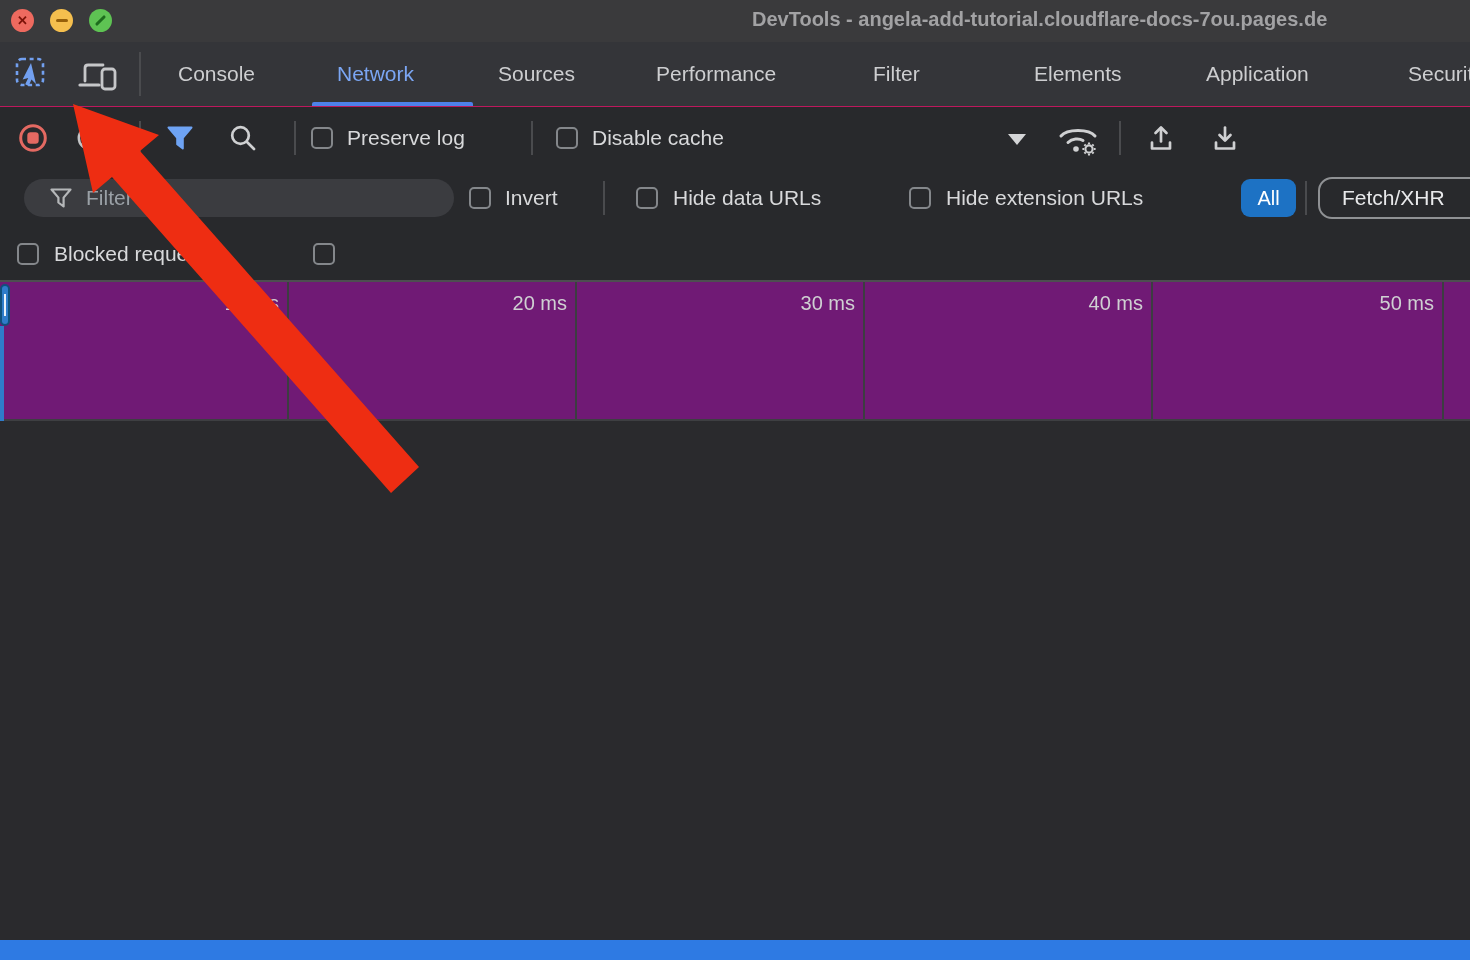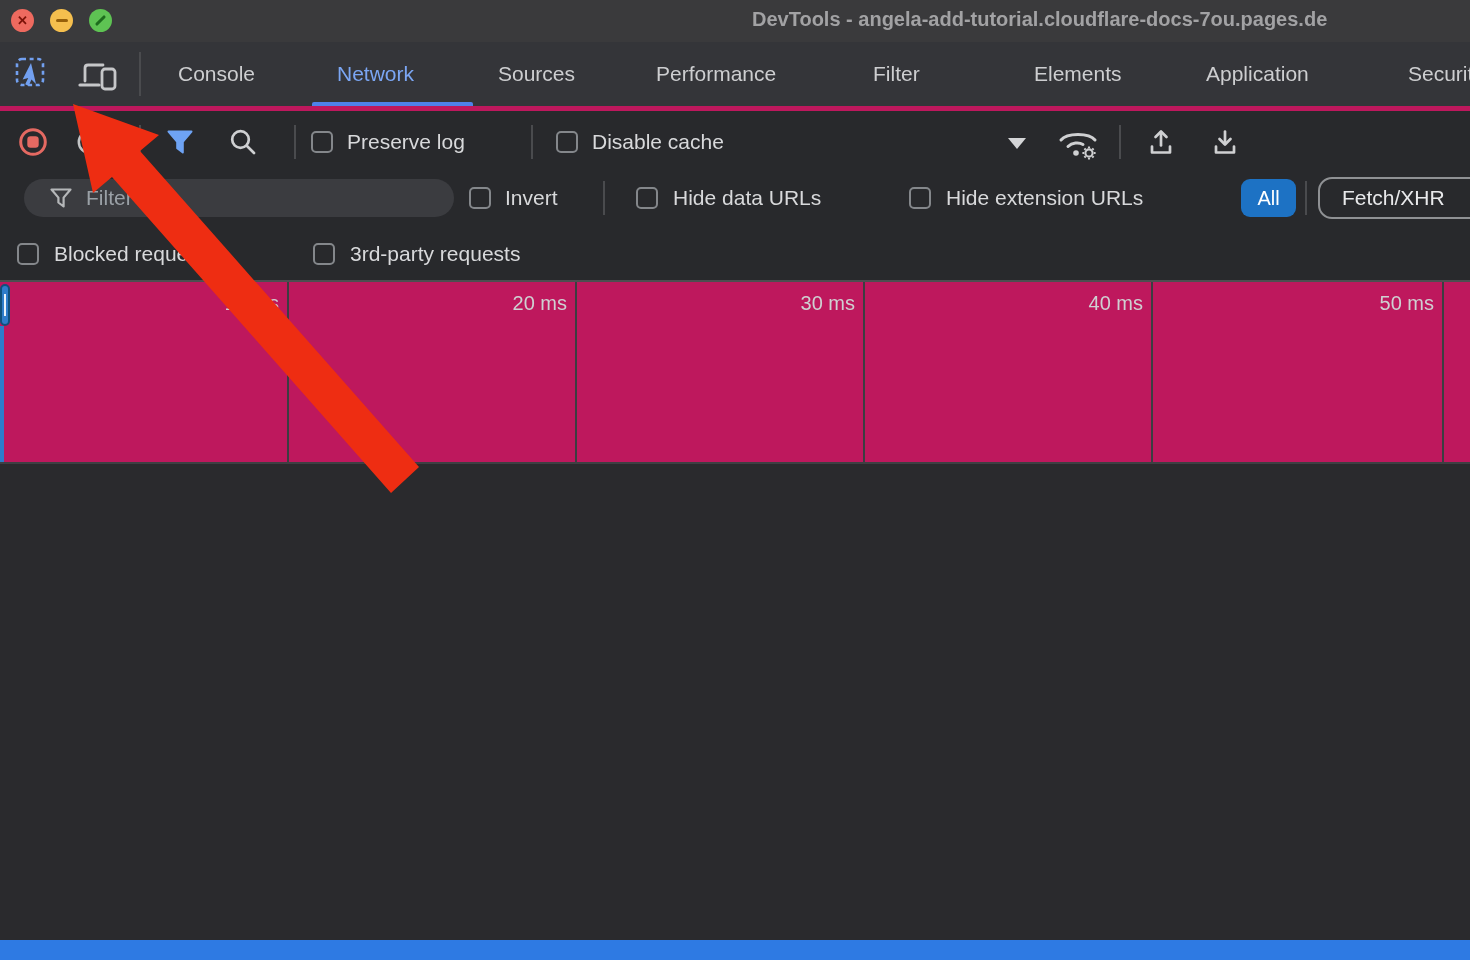--- a/index.html
+++ b/index.html
@@ -31,21 +31,21 @@
   #ico-device { left:76px; top:16px; }
   .vdiv { position:absolute; width:2px; background:#4a4b4e; }
   #tdiv1 { left:139px; top:10px; height:44px; }
   .tab { position:absolute; top:0; height:64px; display:flex; align-items:center; font-size:21px; color:#cdced0; white-space:nowrap; cursor:default; }
   .tab.active { color:#7ba6f3; }
   #tab-0 { left:178px; } #tab-1 { left:337px; } #tab-2 { left:498px; } #tab-3 { left:656px; }
   #tab-4 { left:873px; } #tab-5 { left:1034px; } #tab-6 { left:1206px; } #tab-7 { left:1408px; }
   .tab-underline { position:absolute; left:312px; bottom:0; width:161px; height:4px; background:#4e82ea; border-radius:2px 2px 0 0; }
 
   
-  .nettoolbar { position:relative; height:62px; background:#28292c; border-top:5px solid #be185d; }
+  .nettoolbar { position:relative; height:62px; background:#28292c; border-top:1px solid #be185d; }
   .nettoolbar .vdiv { top:14px; height:34px; }
   .abs { position:absolute; }
   .row-label { position:absolute; top:0; height:62px; display:flex; align-items:center; font-size:21px; color:#d8d9db; white-space:nowrap; }
   .cb { position:absolute; width:22px; height:22px; border:2px solid #84878b; border-radius:5px; background:transparent; }
   #btn-record { left:18px; top:16px; } #btn-clear { left:76px; top:17px; }
   #ndiv1 { left:139px; } #ico-funnel { left:167px; top:19px; } #ico-search { left:228px; top:16px; }
   #ndiv2 { left:294px; } #cb-preserve { left:311px; top:20px; } #lbl-preserve { left:347px; }
   #ndiv3 { left:531px; } #cb-cache { left:556px; top:20px; } #lbl-cache { left:592px; }
   #lbl-throttle { left:797px; }
   .caret { position:absolute; left:1008px; top:27px; width:0; height:0; border-left:9px solid transparent; border-right:9px solid transparent; border-top:11px solid #d4d5d7; }
@@ -68,21 +68,21 @@
   #fdiv2 { left:1305px; }
   .chip-fetch { position:absolute; left:1318px; top:9px; width:172px; height:42px; border:2px solid #8f9194; border-radius:14px; color:#e8e9eb; font-size:21px; display:flex; align-items:center; padding-left:22px; }
 
   
   .filterrow2 { position:relative; height:52px; background:#28292c; }
   .filterrow2 .row-label { height:52px; }
   #cb-blocked { left:17px; top:15px; } #lbl-blocked { left:54px; }
   #cb-third { left:313px; top:15px; } #lbl-third { left:350px; }
 
   
-  .overview { position:relative; height:184px; background:#be185d; border-top:2px solid #4d4e50; border-bottom:2px solid #3e3f42; }
+  .overview { position:relative; height:141px; background:#701a75; border-top:2px solid #4d4e50; border-bottom:2px solid #3e3f42; }
   .gridline { position:absolute; top:0; width:2px; height:100%; background:#3c3d41; }
   #gl-0 { left:287px; } #gl-1 { left:575px; } #gl-2 { left:863px; } #gl-3 { left:1151px; } #gl-4 { left:1442px; }
   .tick { position:absolute; top:10px; width:120px; text-align:right; font-size:20px; color:#cfd0d2; }
   #tk-0 { left:159px; } #tk-1 { left:447px; } #tk-2 { left:735px; } #tk-3 { left:1023px;text-align:right; } #tk-4 { left:1314px; }
   .ov-handle { position:absolute; left:0; top:2px; width:10px; height:42px; background:#2f7cca; border:2px solid #11507c; border-radius:5px; }
   .ov-handle .slit { position:absolute; left:2px; top:8px; width:2px; height:22px; background:#e8f1fa; }
   .ov-handle-tail { position:absolute; left:0; top:44px; width:4px; height:136px; background:#2f7cca; }
 
   
   .main { position:relative; height:476px; background:#2a2a2d; }
@@ -196,21 +196,20 @@
     <span class="row-label" id="lbl-hideext">Hide extension URLs</span>
     <div class="chip-all">All</div>
     <div class="vdiv" id="fdiv2"></div>
     <div class="chip-fetch">Fetch/XHR</div>
   </div>
 
   <div class="filterrow2">
     <span class="cb" id="cb-blocked"></span>
     <span class="row-label" id="lbl-blocked">Blocked requests</span>
     <span class="cb" id="cb-third"></span>
-    <span class="row-label" id="lbl-third">3rd-party requests</span>
   </div>
 
   <div class="overview">
     <div class="gridline" id="gl-0"></div>
     <div class="gridline" id="gl-1"></div>
     <div class="gridline" id="gl-2"></div>
     <div class="gridline" id="gl-3"></div>
     <div class="gridline" id="gl-4"></div>
     <div class="tick" id="tk-0">10 ms</div>
     <div class="tick" id="tk-1">20 ms</div>

